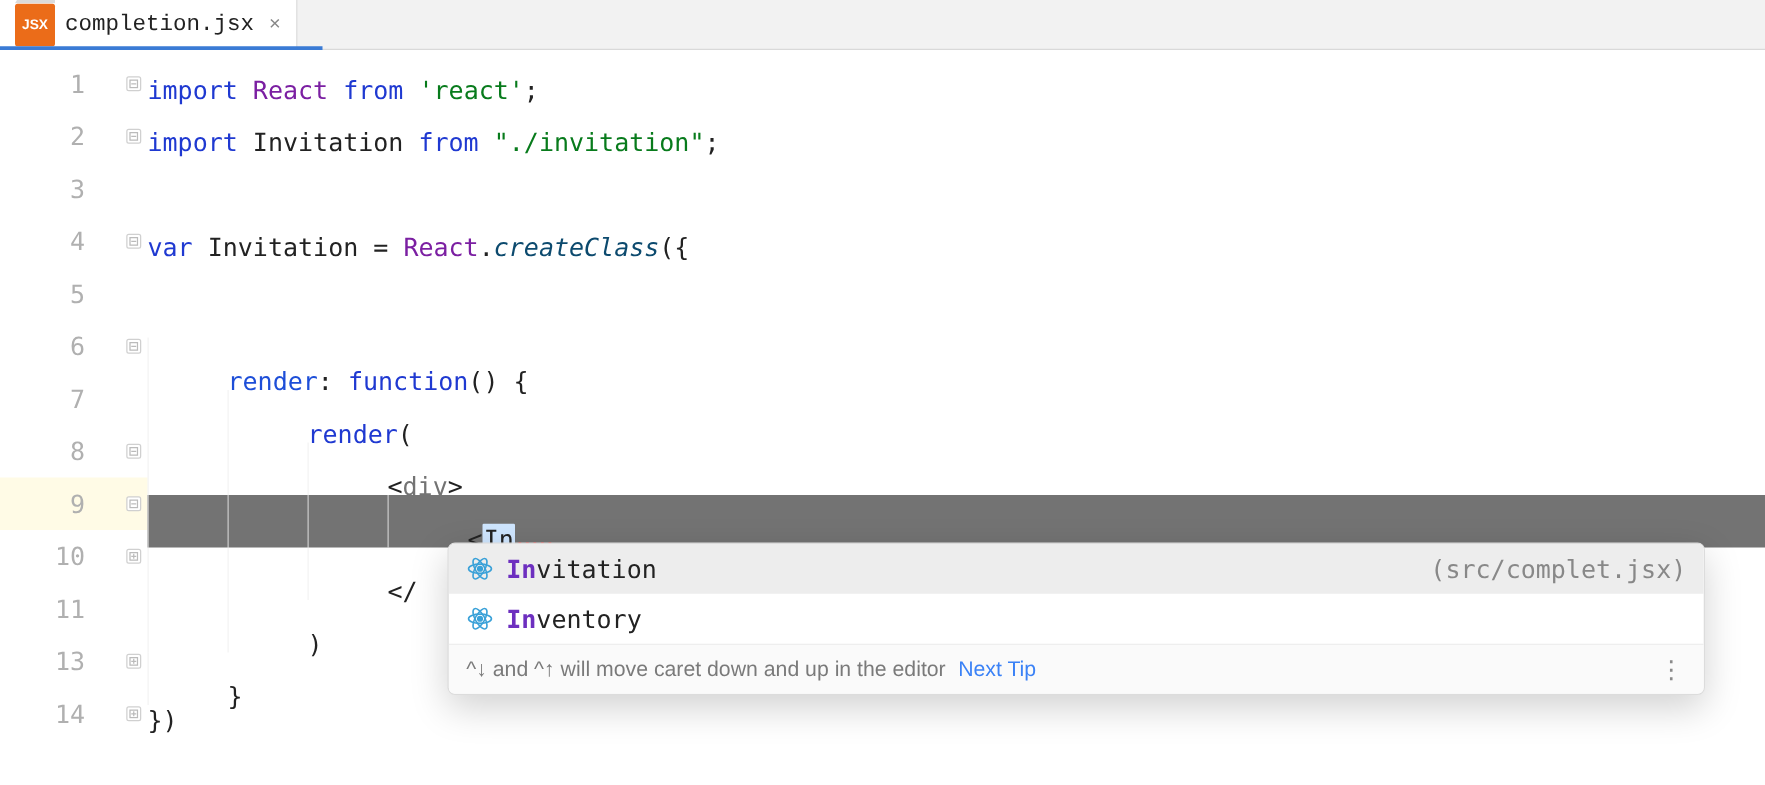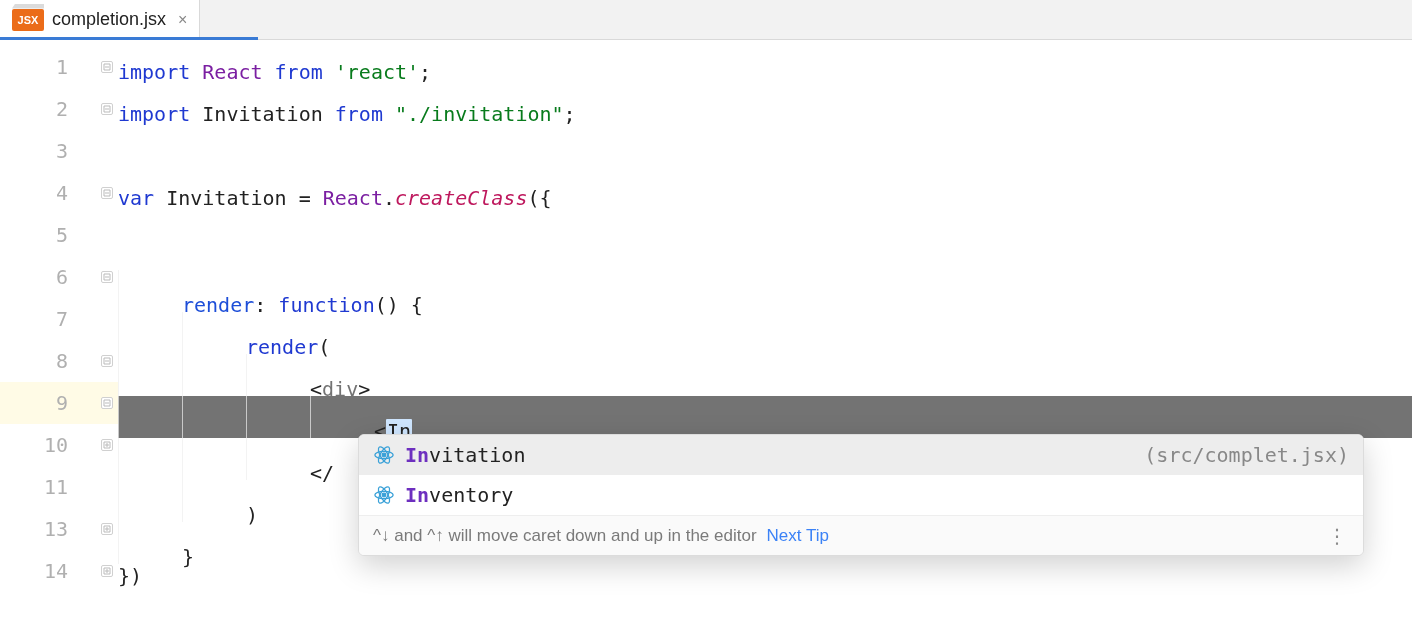--- a/index.html
+++ b/index.html
@@ -34,39 +34,39 @@
     position: absolute;
     top: 37px;
     left: 0;
     width: 258px;
   }
   .tab .jsx-badge {
     display: inline-flex;
     align-items: center;
     justify-content: center;
     width: 32px;
-    height: 22px;
+    height: 34px;
     background: #eb6c19;
     color: #fff;
     font-size: 11px;
     font-weight: 700;
     font-family: "Arial", sans-serif;
     position: relative;
     border-radius: 2px;
   }
   .tab .jsx-badge:before {
     content: "";
     position: absolute;
     top: -5px; left: 0; right: 0; height: 5px;
     background: #888;
     clip-path: polygon(0 5px, 10% 0, 100% 0, 100% 5px);
     opacity: .3;
   }
   .tab .filename {
-    font-family: Liberation Sans, sans-serif;
+    font-family: Liberation Mono, monospace;
     font-size: 18px;
     color: #222;
   }
   .tab .close-icon {
     font-family: -apple-system, Arial, sans-serif;
     color: #888;
     font-size: 16px;
     margin-left: 4px;
   }
   
@@ -141,21 +141,21 @@
   }
   
   .kw { color: #1f39d1; }      
   .ident { color: #222; }
   .str { color: #087b1c; }
   .str-d { color: #087b1c; }
   .num { color: #222; }
   .tag { color: #737373; }
   .punct { color: #222; }
   .def { color: #1d4ed8; font-style: normal;}
-  .fn { color: #be185d; font-style: italic;}
+  .fn { color: #0c4a6e; font-style: italic;}
   .purple { color: #7b1fa2; } 
   .sel-token {
     background: #cfe6ff;
     padding: 0 1px;
     border-radius: 1px;
   }
   .err-underline {
     position: relative;
   }
   .err-underline:after {

